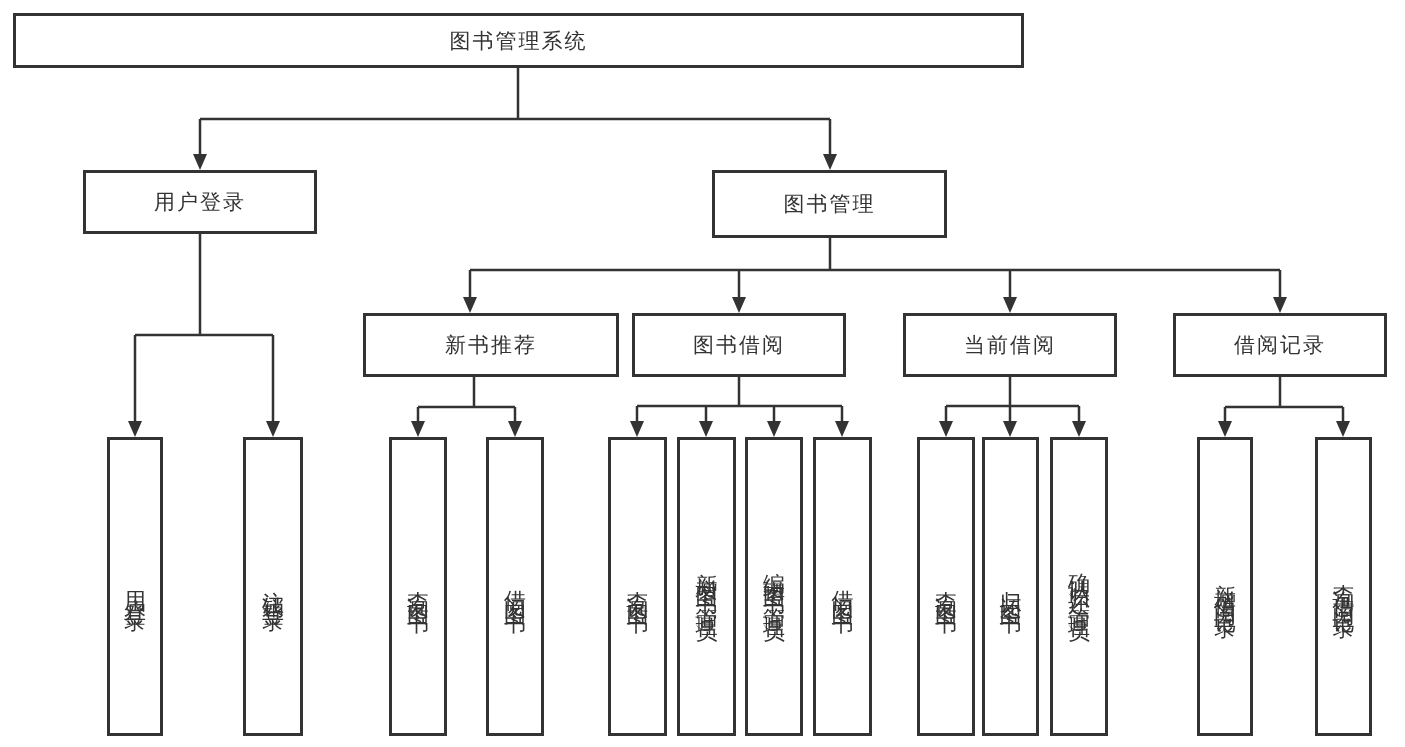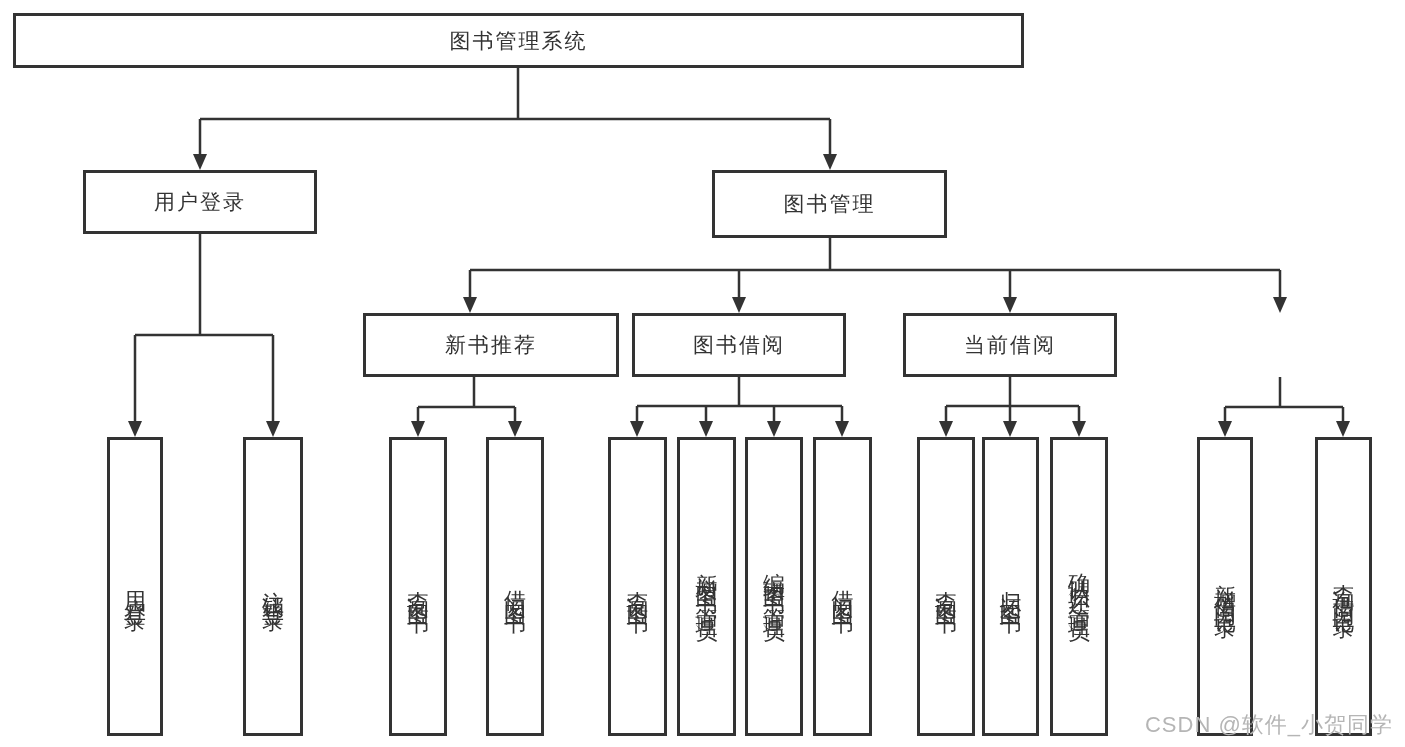--- a/index.html
+++ b/index.html
@@ -87,20 +87,21 @@
   </svg>
 
   <div class="node" style="left:13px; top:13px; width:1011px; height:55px;">图书管理系统</div>
 
   <div class="node" style="left:83px; top:170px; width:234px; height:64px;">用户登录</div>
   <div class="node" style="left:712px; top:170px; width:235px; height:68px;">图书管理</div>
 
   <div class="node" style="left:363px; top:313px; width:256px; height:64px;">新书推荐</div>
   <div class="node" style="left:903px; top:313px; width:214px; height:64px;">当前借阅</div>
   <div class="node" style="left:632px; top:313px; width:214px; height:64px;">图书借阅</div>
+  <div class="node" style="left:1173px; top:313px; width:214px; height:64px;">借阅记录</div>
 
   <div class="leaf" style="left:107px; top:437px; width:56px; height:299px;">
     <span class="vtext">用户登录</span>
   </div>
   <div class="leaf" style="left:243px; top:437px; width:60px; height:299px;">
     <span class="vtext">注销登录</span>
   </div>
 
   <div class="leaf" style="left:389px; top:437px; width:58px; height:299px;">
     <span class="vtext">查询图书</span>
@@ -132,15 +133,14 @@
     <span class="vtext">确认归还（管理员）</span>
   </div>
 
   <div class="leaf" style="left:1197px; top:437px; width:56px; height:299px;">
     <span class="vtext">新增借阅记录</span>
   </div>
   <div class="leaf" style="left:1315px; top:437px; width:57px; height:299px;">
     <span class="vtext">查询借阅记录</span>
   </div>
 
-  <div class="watermark">CSDN @软件_小贺同学</div>
 
 </div>
 
 </body></html>

